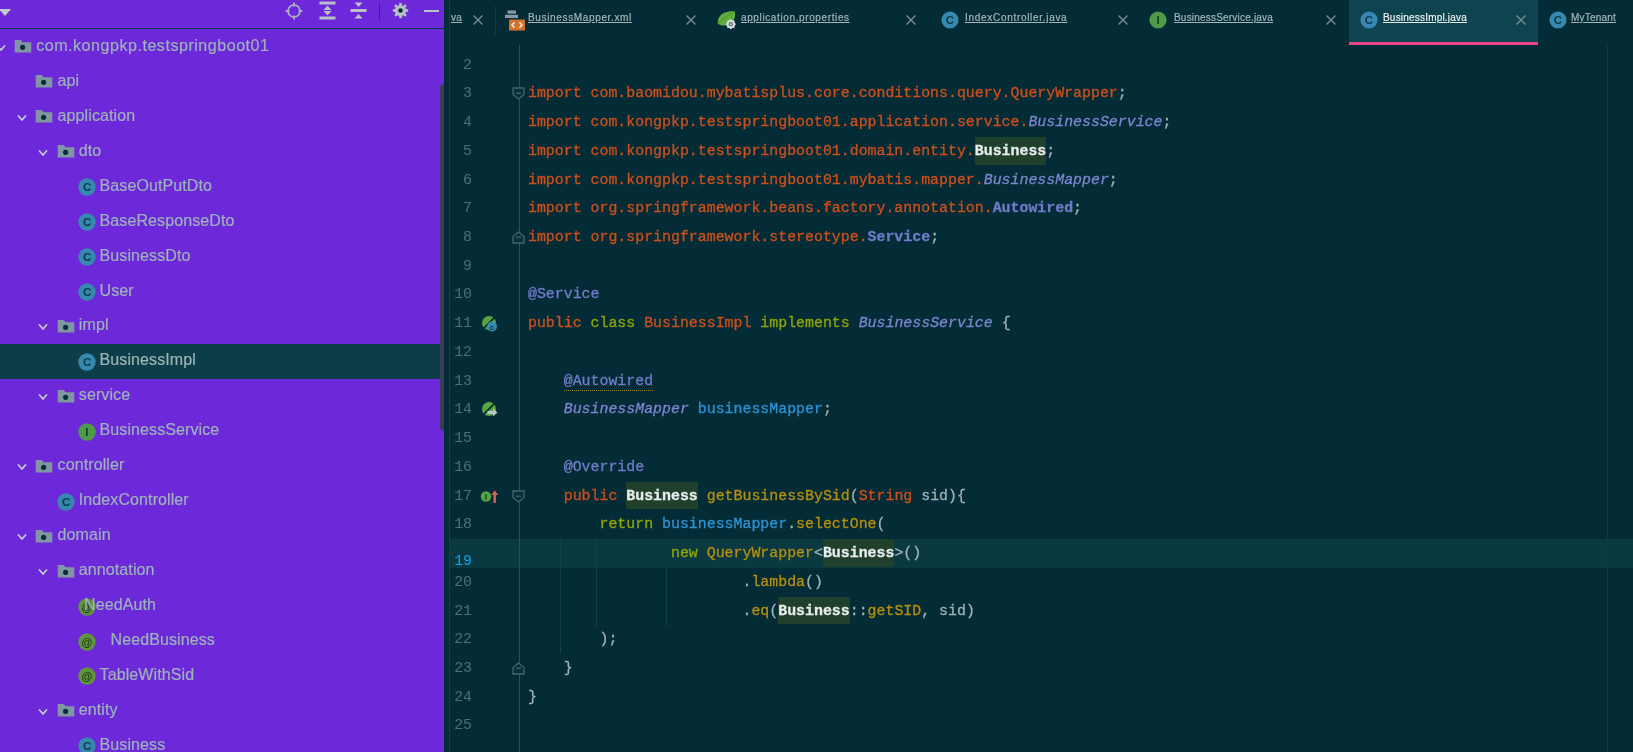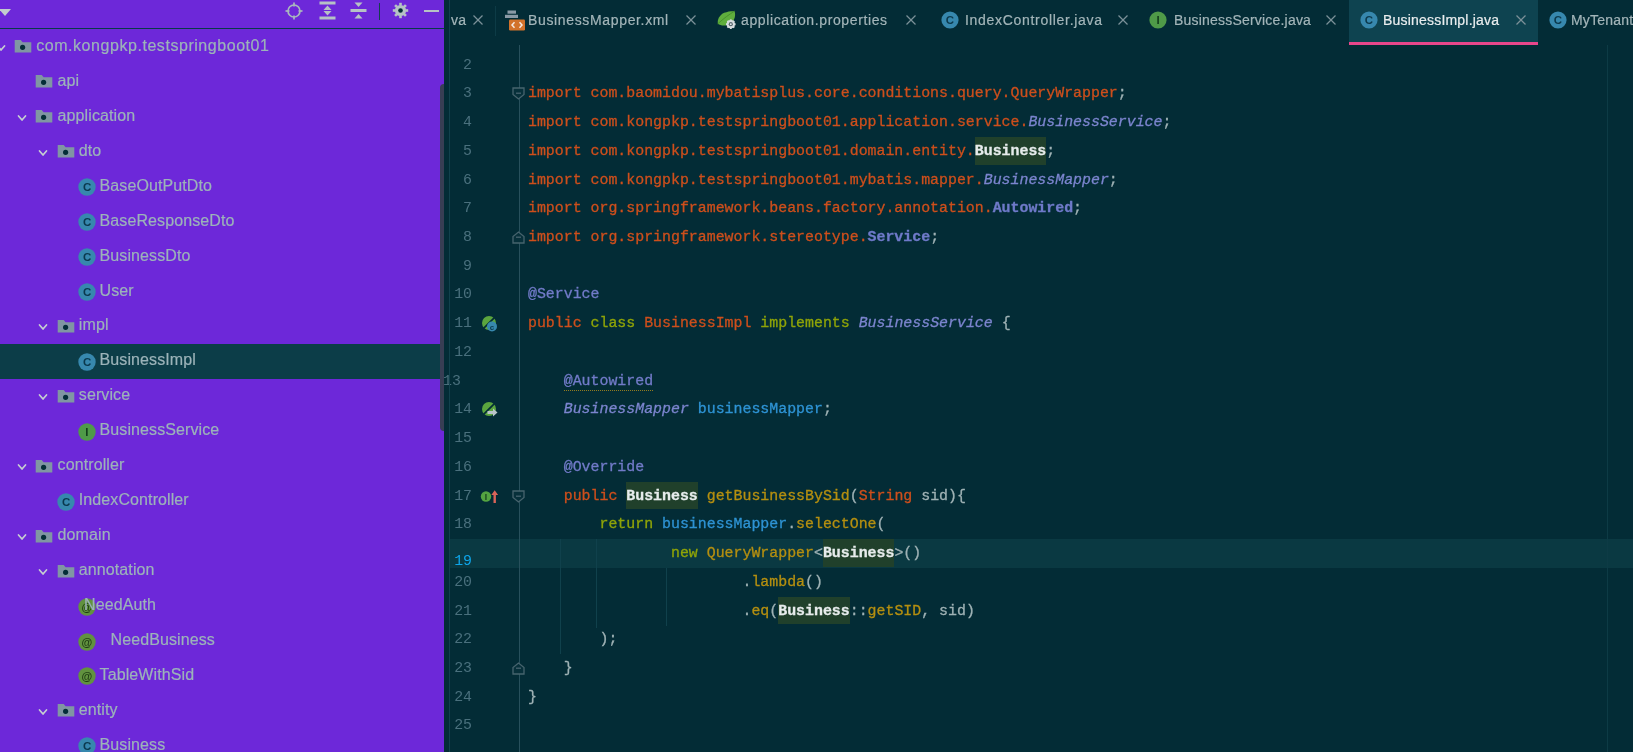--- a/index.html
+++ b/index.html
@@ -5,21 +5,21 @@
   html,body{margin:0;padding:0;}
   body{width:1633px;height:752px;overflow:hidden;background:#032c36;font-family:"Liberation Sans",sans-serif;position:relative;}
   #tree{position:absolute;left:0;top:0;width:449px;height:752px;background:#6d28d9;}
   #treediv{position:absolute;left:449px;top:0;width:1px;height:752px;background:#12414d;z-index:5;}
   .trow{position:absolute;height:35px;width:443px;display:flex;align-items:center;color:#9cb3b9;font-size:16px;letter-spacing:0.1px;-webkit-text-stroke:0.2px currentColor;}
   .trow .lbl{white-space:nowrap;}
   .chev{position:absolute;top:50%;margin-top:-5px;width:10px;height:10px;}
   .chev svg{display:block;}
   .ticon{position:absolute;top:50%;margin-top:-8.5px;width:18px;height:18px;}
   #tabbar{position:absolute;left:444px;top:0;width:1189px;height:45px;background:#032c36;}
-  .tabtxt{position:absolute;top:12px;font-size:14px;color:#a3b5b9;letter-spacing:0.2px;white-space:nowrap;-webkit-text-stroke:0.2px currentColor;}
+  .tabtxt{position:absolute;top:12px;font-size:10px;color:#a3b5b9;letter-spacing:0.2px;white-space:nowrap;text-decoration:underline;-webkit-text-stroke:0.2px currentColor;}
   .tico{position:absolute;top:11px;}
   #seltab{position:absolute;left:905px;top:0;width:189px;height:42px;background:#0e4350;}
   #selline{position:absolute;left:905px;top:42px;width:189px;height:3px;background:#e8468b;}
   #editor{position:absolute;left:444px;top:45px;width:1189px;height:707px;background:#032c36;font-family:"Liberation Mono",monospace;font-size:14.9px;}
   #curline{position:absolute;left:6px;top:494px;width:1183px;height:29px;background:#0a3942;}
   #gutline{position:absolute;left:75px;top:0;width:1px;height:707px;background:#28505c;}
   #marginline{position:absolute;left:1163px;top:0;width:1px;height:707px;background:#0d3b45;}
   .lnum{position:absolute;width:40px;text-align:right;color:#4a707d;font-size:14.9px;line-height:28.75px;left:-12px;}
   .cline{position:absolute;left:84px;white-space:pre;color:#9fb2b5;line-height:28.75px;-webkit-text-stroke:0.3px currentColor;}
   .o{color:#ce4f1c;}
@@ -372,21 +372,21 @@
 <div class="lnum" style="top:149.2px;">7</div>
 <div class="cline" style="top:149.2px;"><span class="o">import org.springframework.beans.factory.annotation.</span><span class="vb">Autowired</span>;</div>
 <div class="lnum" style="top:178.0px;">8</div>
 <div class="cline" style="top:178.0px;"><span class="o">import org.springframework.stereotype.</span><span class="vb">Service</span>;</div>
 <div class="lnum" style="top:206.7px;">9</div>
 <div class="lnum" style="top:235.4px;">10</div>
 <div class="cline" style="top:235.4px;"><span class="v">@Service</span></div>
 <div class="lnum" style="top:264.2px;">11</div>
 <div class="cline" style="top:264.2px;"><span class="o">public </span><span class="g">class </span><span class="o">BusinessImpl </span><span class="g">implements </span><span class="vi">BusinessService</span> {</div>
 <div class="lnum" style="top:292.9px;">12</div>
-<div class="lnum" style="top:321.6px;text-align:center;">13</div>
+<div class="lnum" style="top:321.6px;">13</div>
 <div class="cline" style="top:321.6px;">    <span class="v ulw">@Autowired</span></div>
 <div class="lnum" style="top:350.4px;">14</div>
 <div class="cline" style="top:350.4px;">    <span class="vi">BusinessMapper</span> <span class="b">businessMapper</span>;</div>
 <div class="lnum" style="top:379.1px;">15</div>
 <div class="lnum" style="top:407.8px;">16</div>
 <div class="cline" style="top:407.8px;">    <span class="v">@Override</span></div>
 <div class="lnum" style="top:436.6px;">17</div>
 <div class="cline" style="top:436.6px;">    <span class="o">public </span><span class="wb">Business</span> <span class="y">getBusinessBySid</span>(<span class="o">String</span> sid){</div>
 <div class="lnum" style="top:465.3px;">18</div>
 <div class="cline" style="top:465.3px;">        <span class="g">return </span><span class="b">businessMapper</span>.<span class="y">selectOne</span>(</div>

